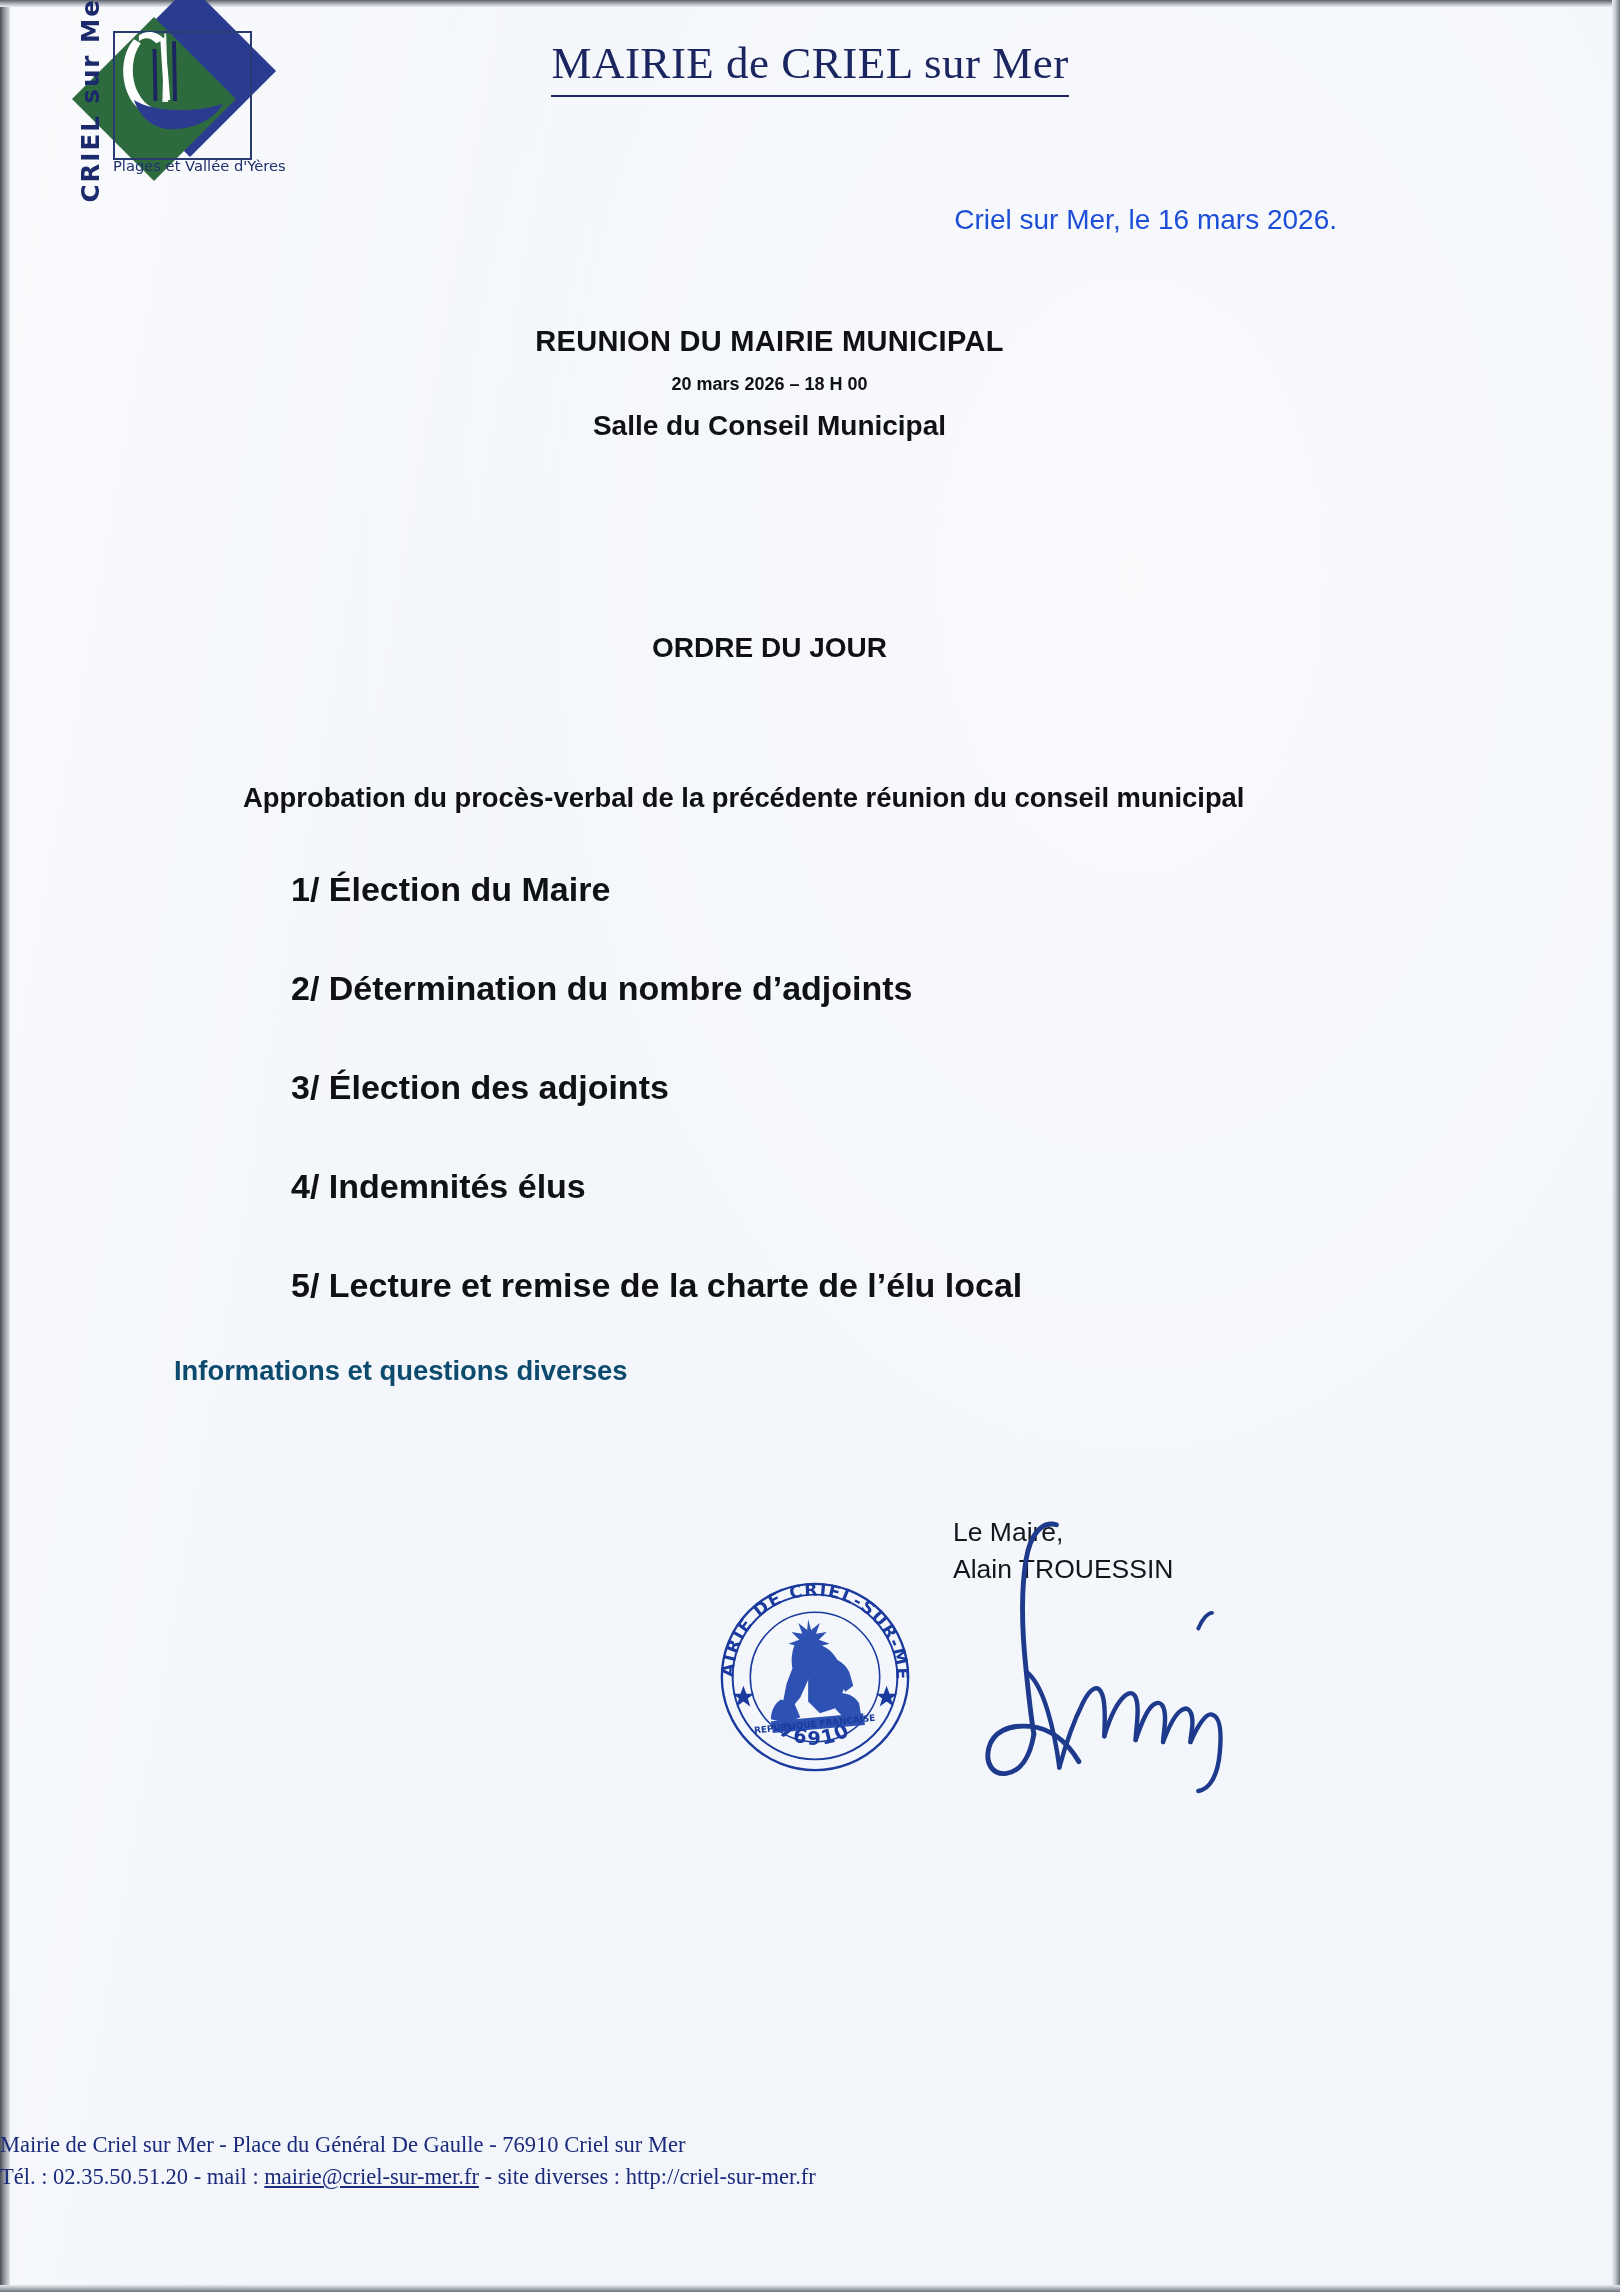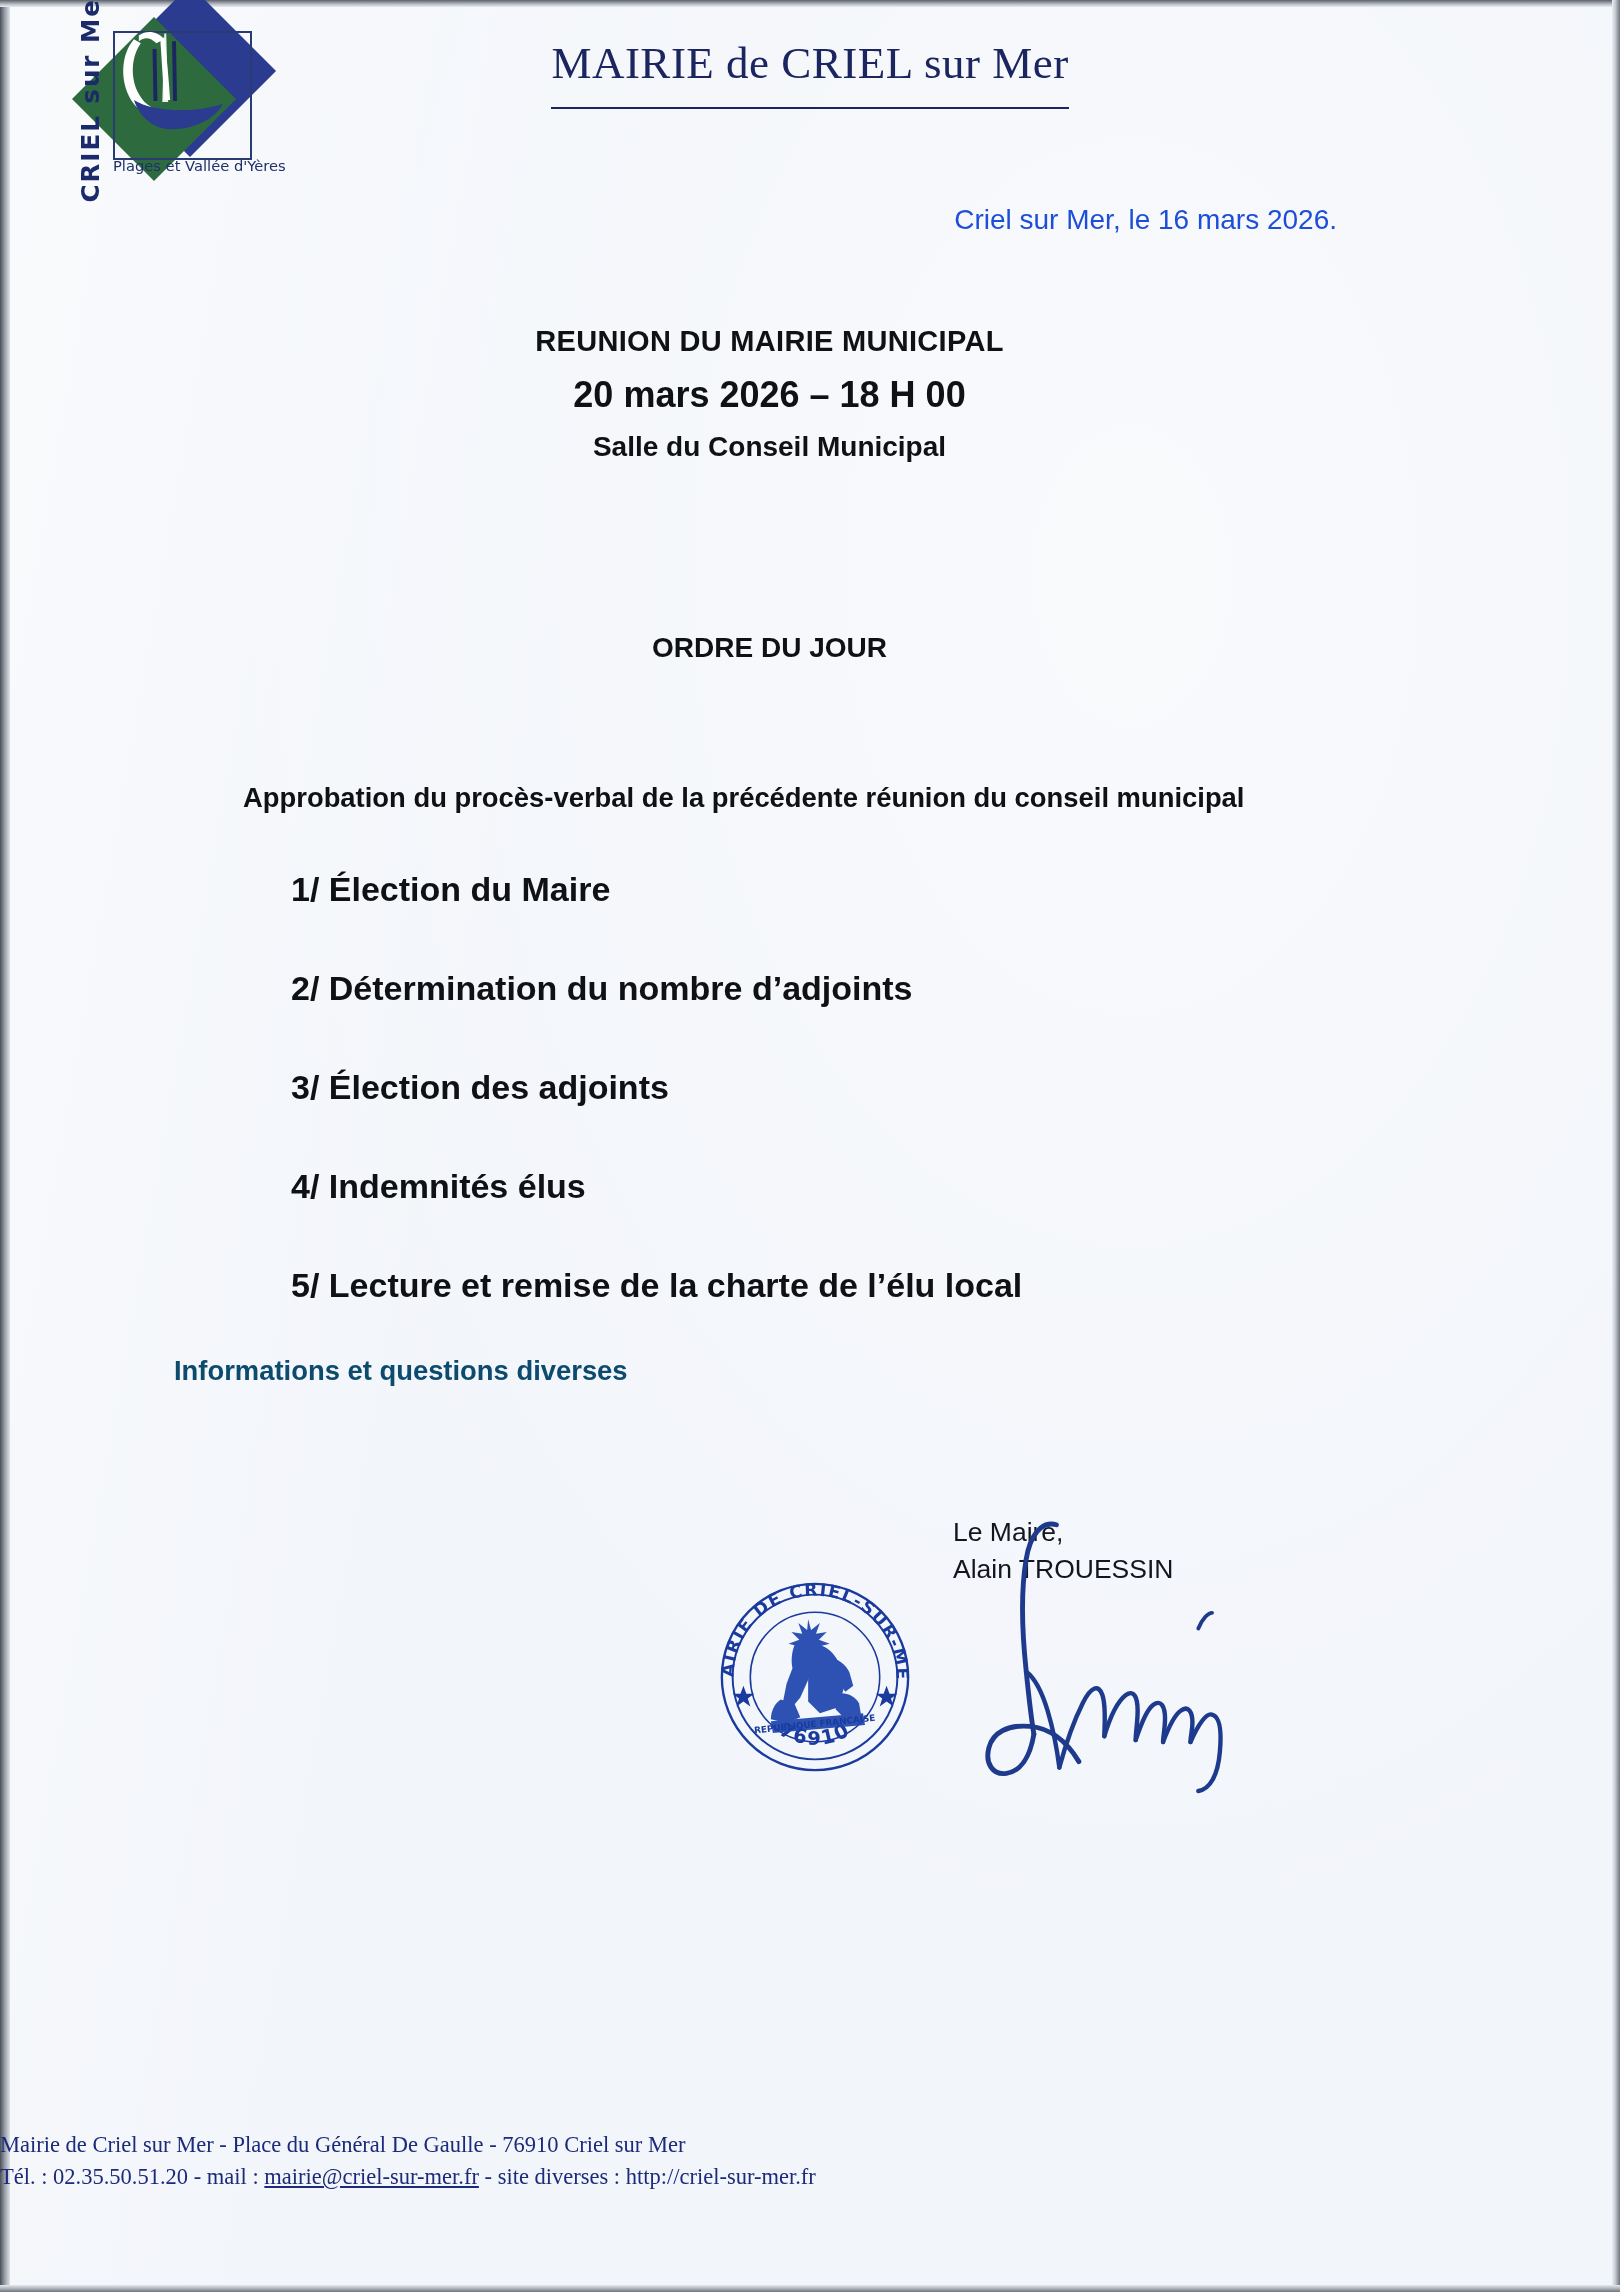--- a/index.html
+++ b/index.html
@@ -129,21 +129,21 @@
     top: 37px;
     width: 1620px;
     text-align: center;
     font-family: "Liberation Serif", serif;
     font-size: 45px;
     color: #1b2560;
     letter-spacing: 0.5px;
   }
   .header-title span {
     border-bottom: 2px solid #1b2560;
-    padding-bottom: 19px;
+    padding-bottom: 7px;
   }
 
   
   .date-line {
     position: absolute;
     left: 0;
     top: 204px;
     width: 1337px;
     text-align: right;
     font-size: 28px;
@@ -154,21 +154,21 @@
   .meeting-block {
     position: absolute;
     left: 0;
     top: 325px;
     width: 1539px;
     text-align: center;
     color: #101114;
     font-weight: bold;
   }
   .meeting-l1 { font-size: 29px; letter-spacing: 0.3px; }
-  .meeting-l2 { font-size: 36px; margin-top: 15.7px; }
+  .meeting-l2 { font-size: 18px; margin-top: 15.7px; }
   .meeting-l3 { font-size: 28px; margin-top: 15.7px; }
 
   
   .odj-title {
     position: absolute;
     left: 0;
     top: 632px;
     width: 1539px;
     text-align: center;
     font-size: 28px;

